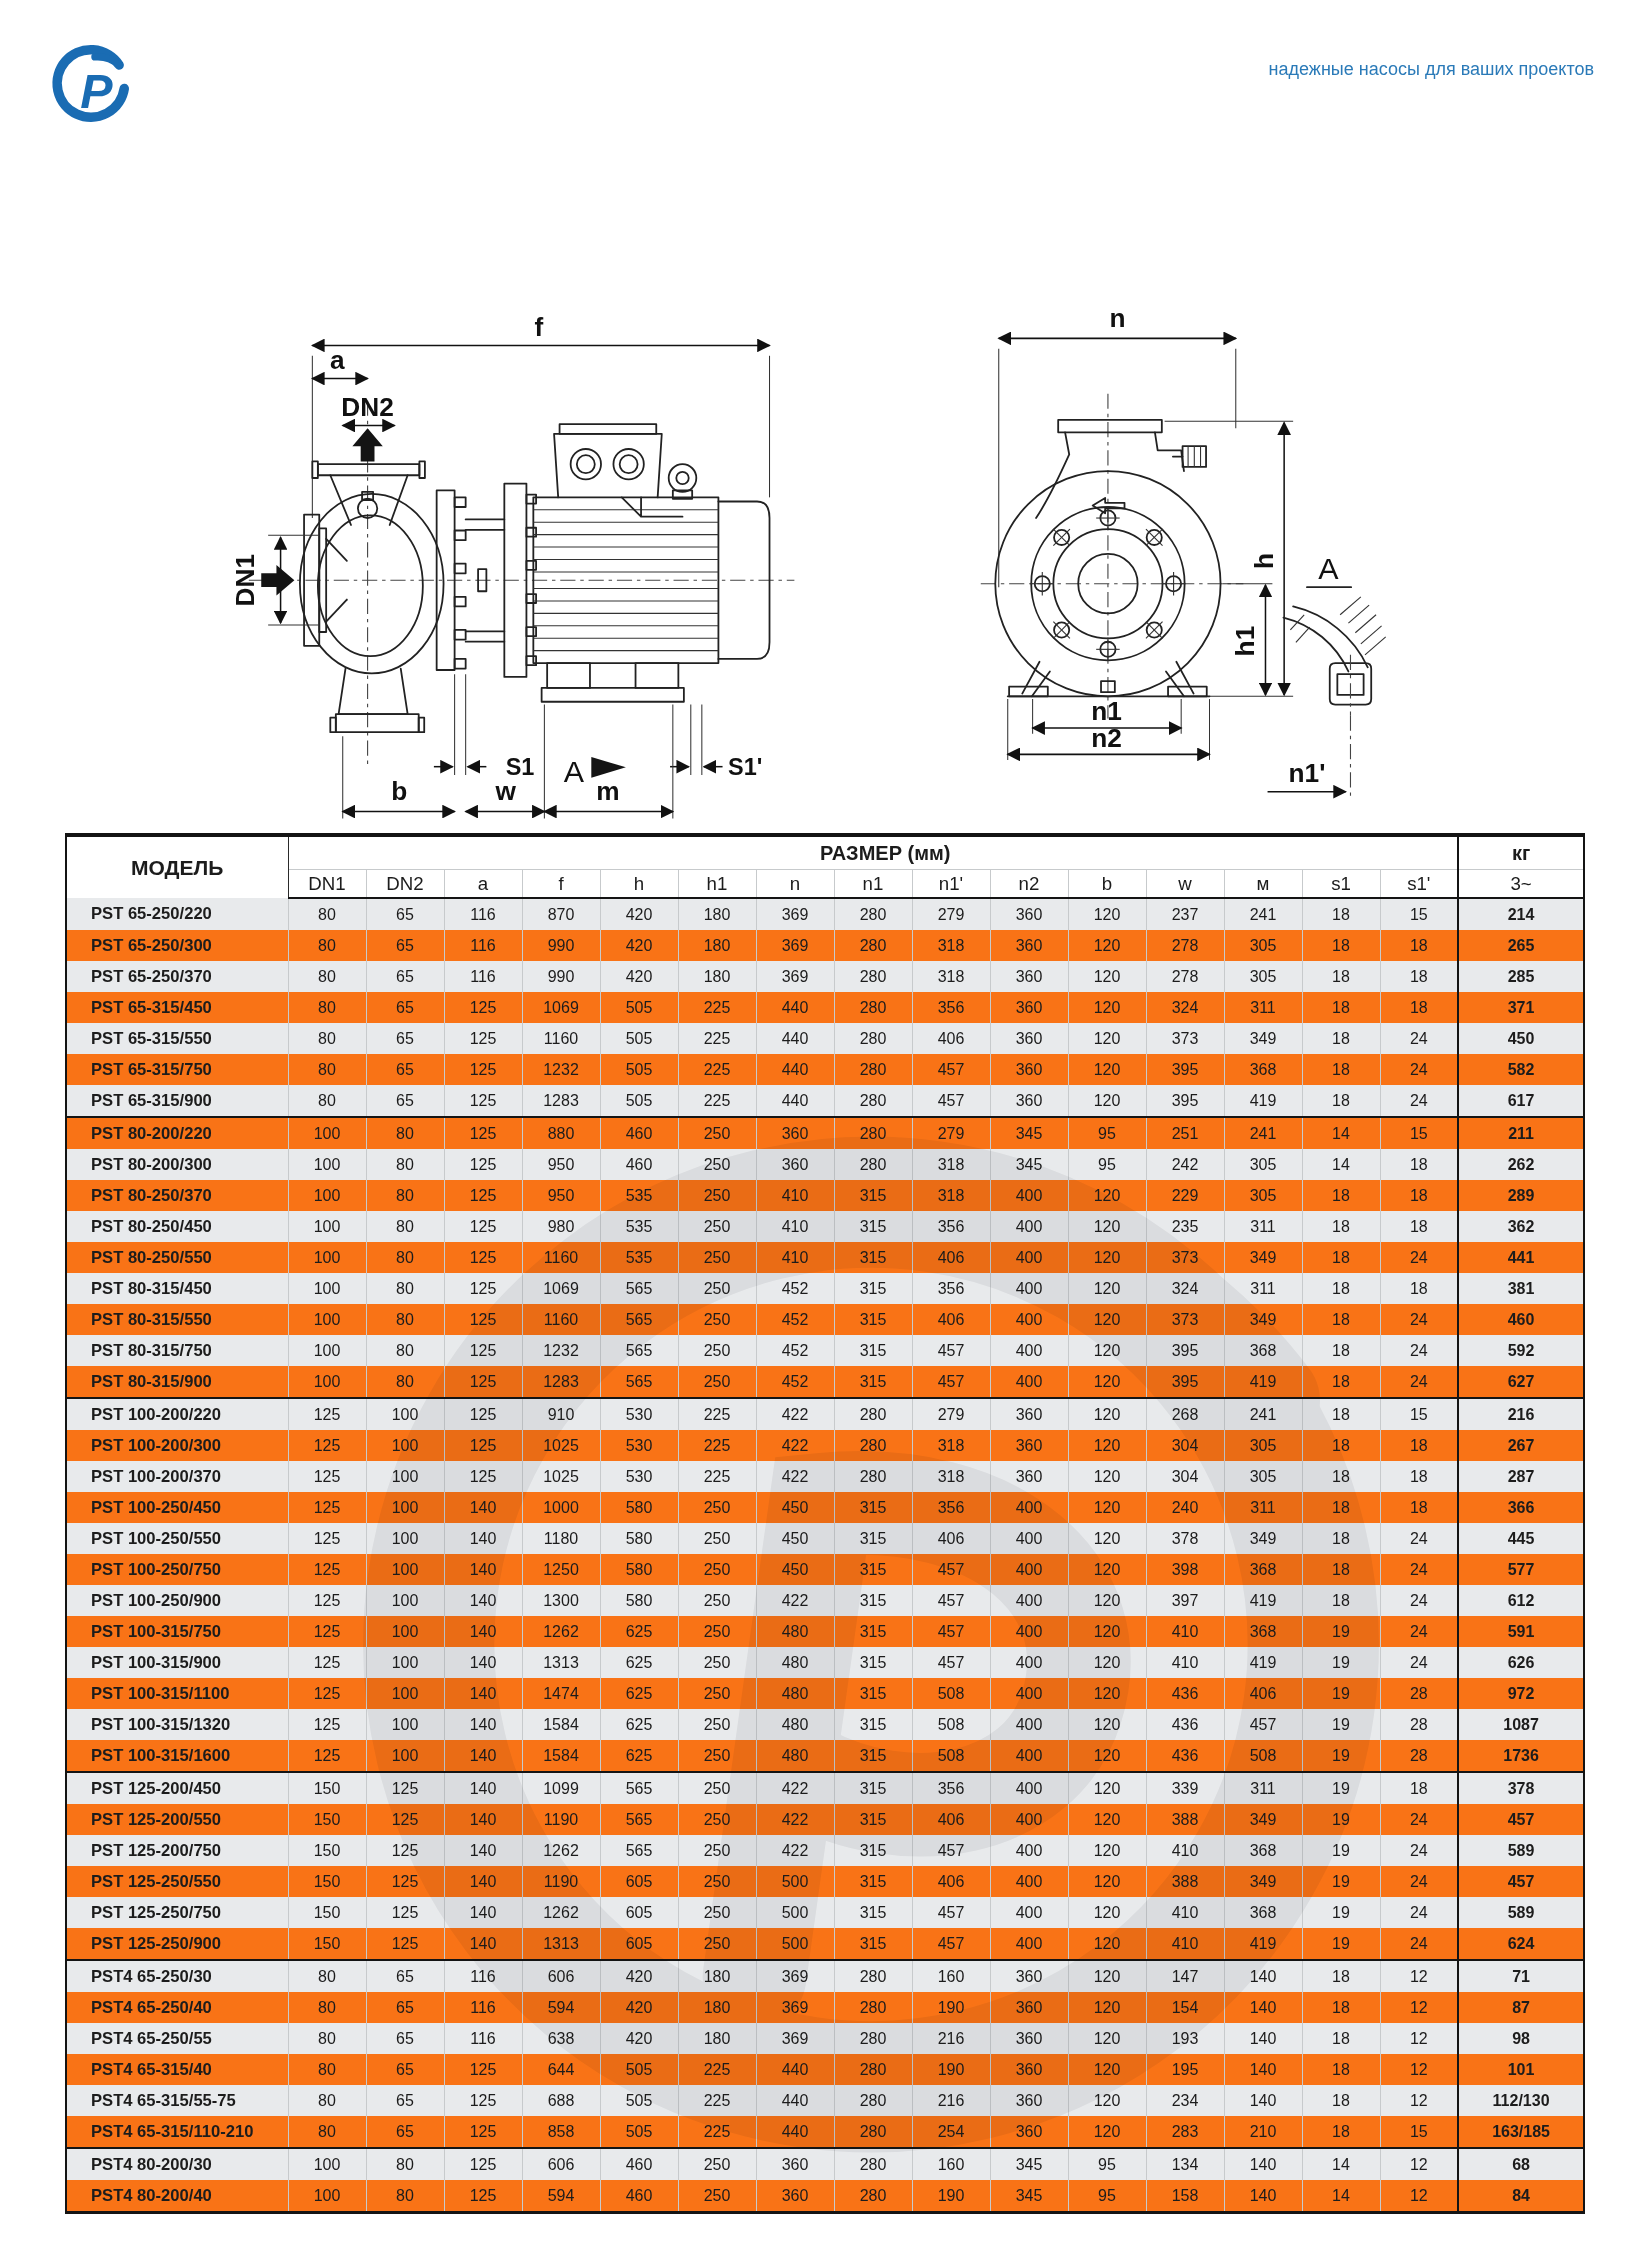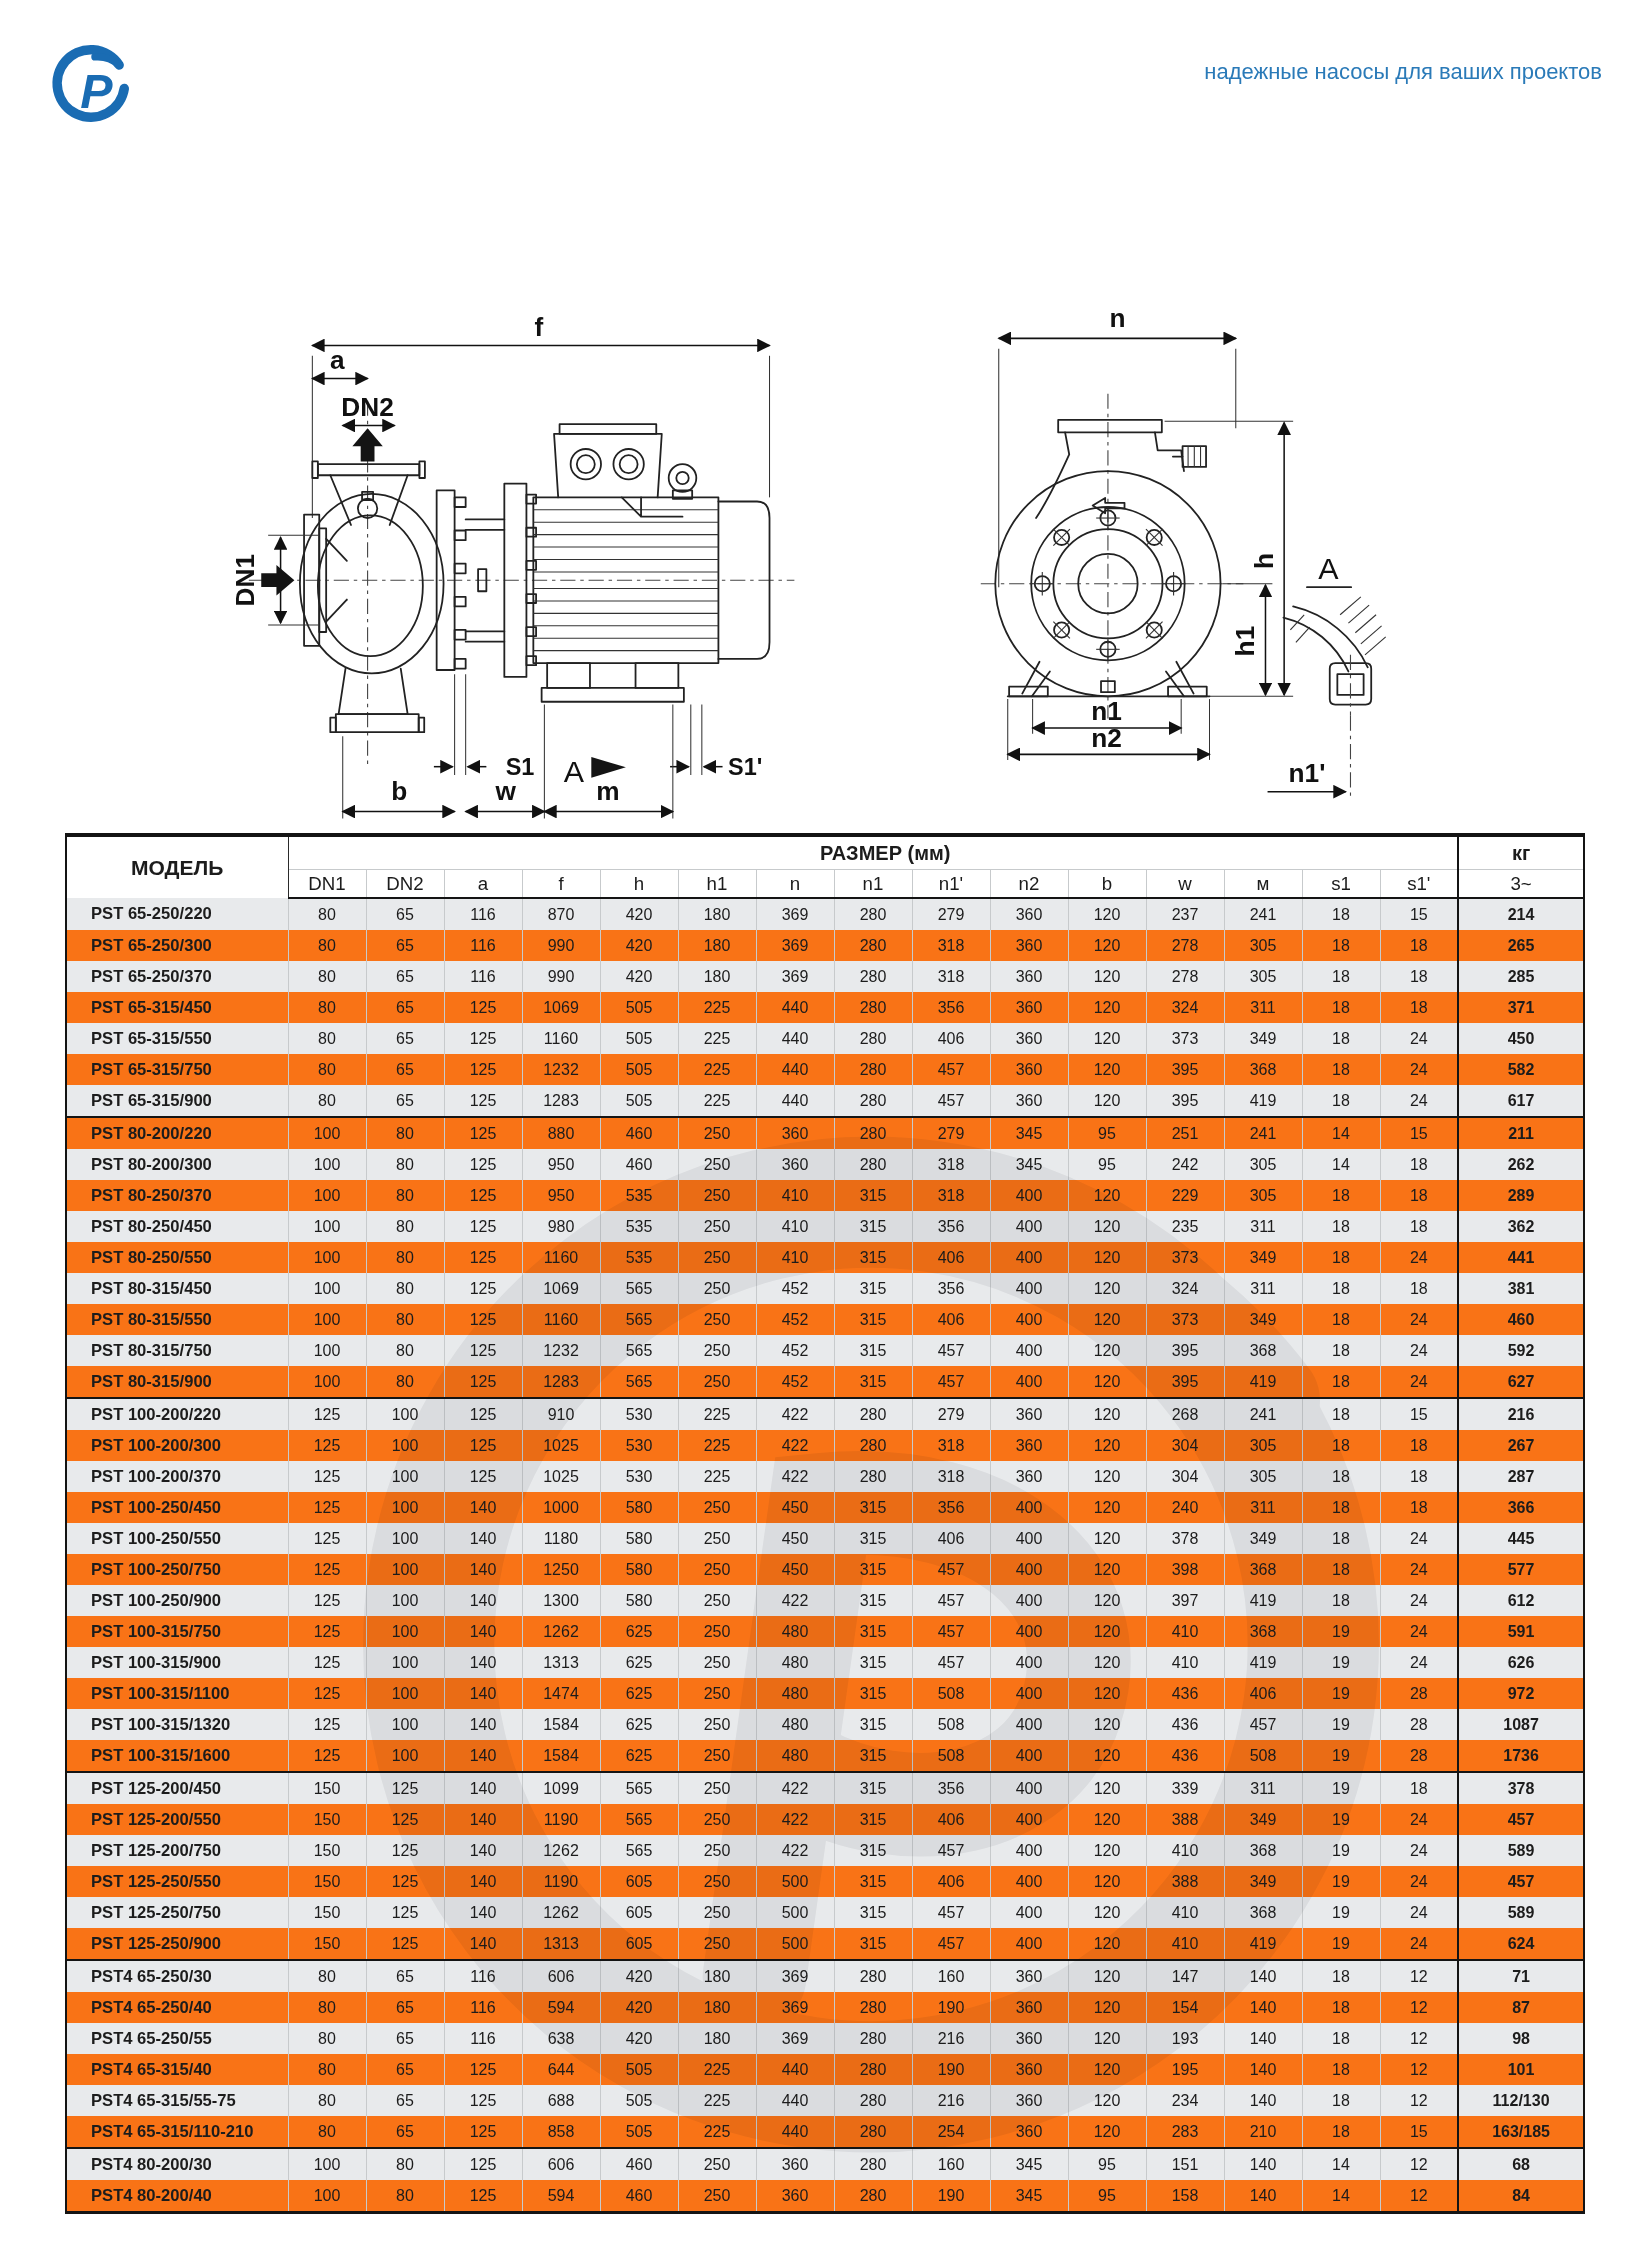--- a/index.html
+++ b/index.html
@@ -2,21 +2,21 @@
 <html style="font-size:11px"><head>
 <meta charset="utf-8">
 <style>
   html,body{margin:0;padding:0;background:#ffffff;}
   body{width:1650px;height:2261px;position:relative;font-family:"Liberation Sans",sans-serif;color:#1c1c1c;overflow:hidden;}
 
   
   .brand{position:absolute;left:48px;top:43px;display:flex;align-items:center;gap:7px;}
   .brand .mark{width:88px;height:88px;}
   .wordmark{font-size:64px;font-weight:bold;letter-spacing:1.4px;color:#1a6cb3;line-height:1;}
-  .tagline{position:absolute;right:48px;top:59px;font-size:22px;color:#2a7ab8;}
+  .tagline{position:absolute;right:56px;top:59px;font-size:18px;color:#2a7ab8;}
 
   
   .diag{position:absolute;}
   .diag text{font-family:"Liberation Sans",sans-serif;fill:#111;}
   .dim-label{font-size:38px;font-weight:bold;}
   .dim-label-sm{font-size:34px;font-weight:bold;}
   .view-label{font-size:44px;}
   .ln{stroke:#222;stroke-width:2.6;fill:none;stroke-linecap:round;stroke-linejoin:round;}
   .lnthin{stroke:#333;stroke-width:1.6;fill:none;}
   .cl{stroke:#444;stroke-width:1.6;fill:none;stroke-dasharray:22 7 5 7;}
@@ -1108,21 +1108,21 @@
           <td>80</td>
           <td>125</td>
           <td>606</td>
           <td>460</td>
           <td>250</td>
           <td>360</td>
           <td>280</td>
           <td>160</td>
           <td>345</td>
           <td>95</td>
-          <td>151</td>
+          <td>134</td>
           <td>140</td>
           <td>14</td>
           <td>12</td>
           <td class="kg">68</td>
         </tr>
         <tr>
           <td class="model">PST4 80-200/40</td>
           <td>100</td>
           <td>80</td>
           <td>125</td>

